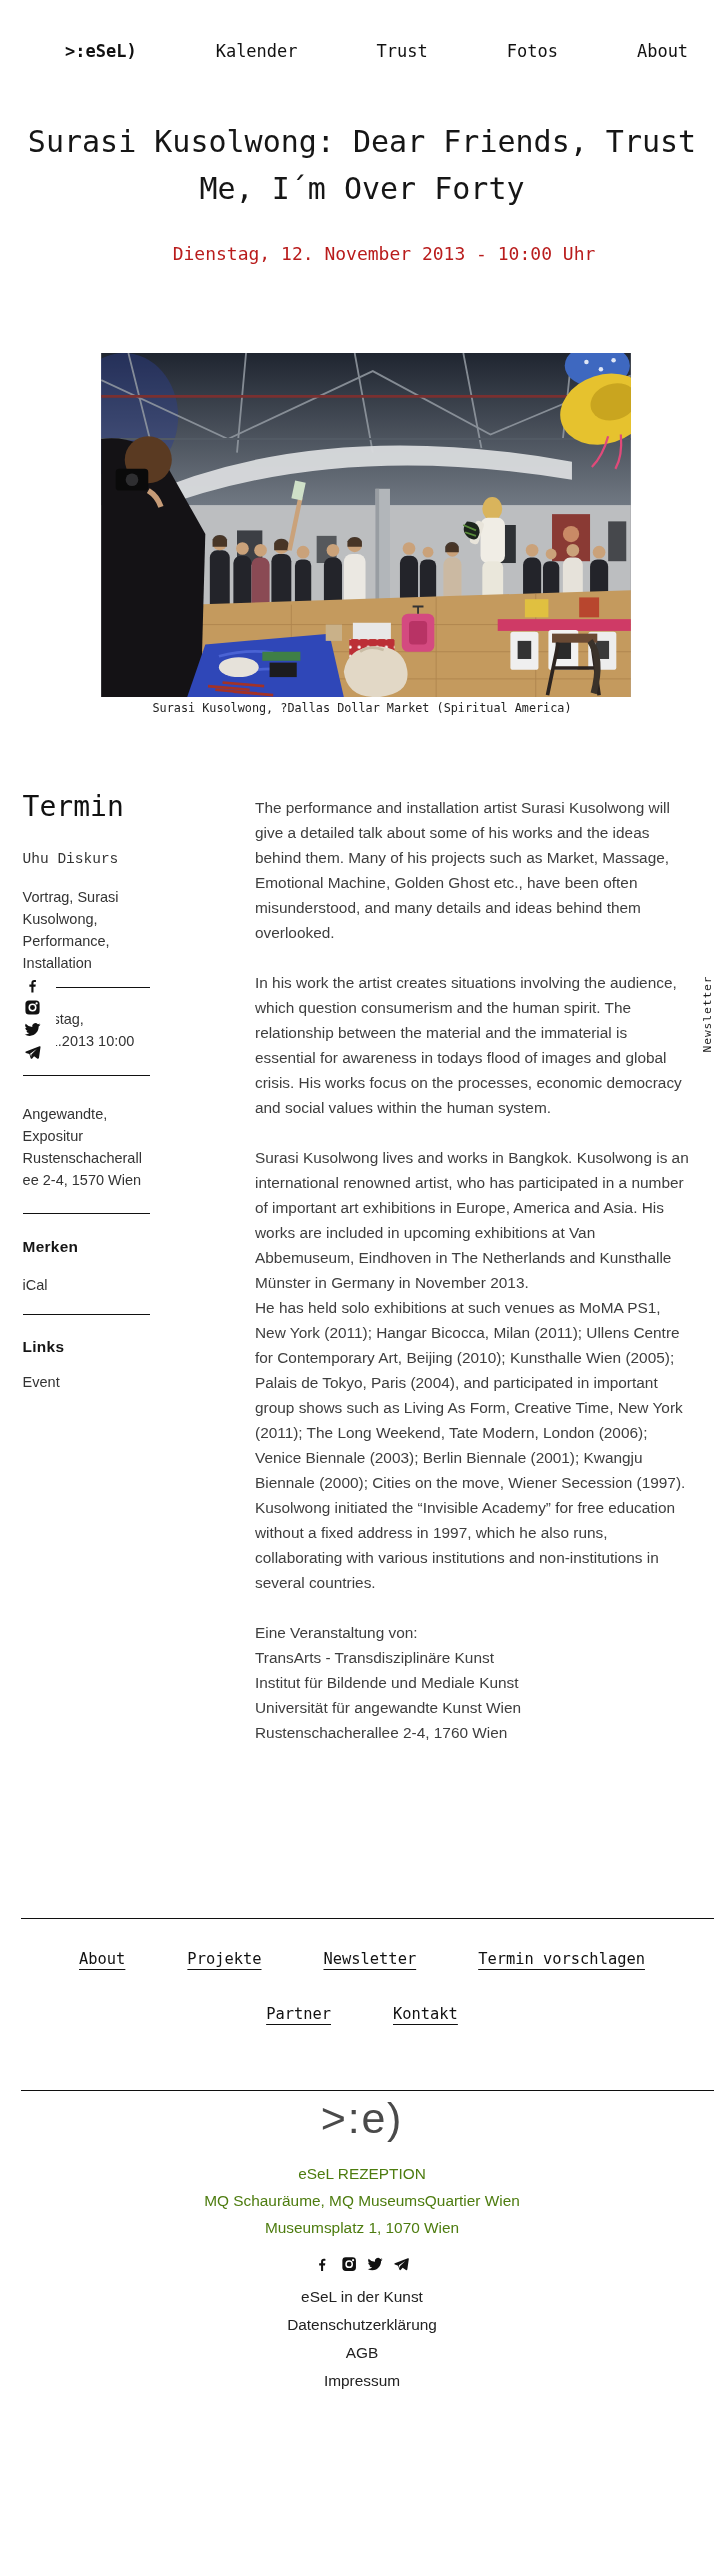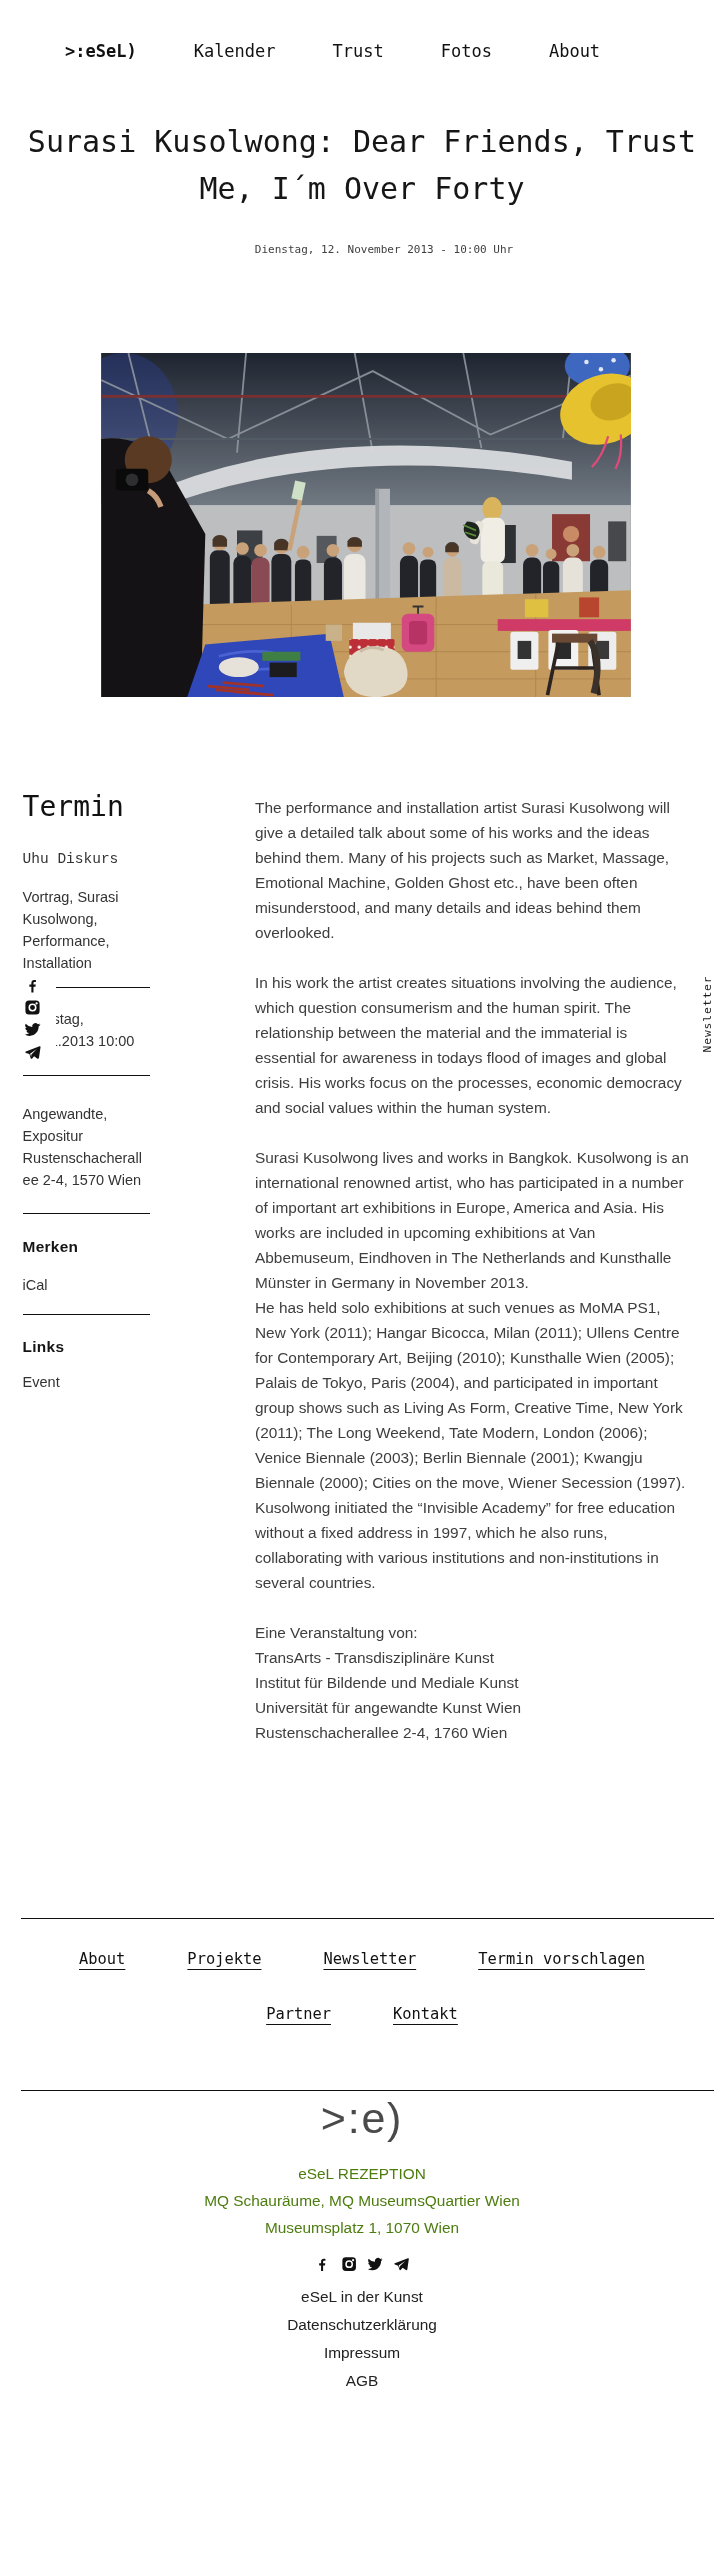--- a/index.html
+++ b/index.html
@@ -11,41 +11,41 @@
     margin: 0 auto;
     background: #fff;
     overflow: hidden;
     font-family: "Liberation Sans", sans-serif;
     color: #3e3e3e;
   }
 
   
   .topnav {
     position: absolute; top: 41px; left: 65px;
-    display: flex; align-items: baseline; gap: 57px;
+    display: flex; align-items: baseline; gap: 79px;
     font-family: "DejaVu Sans Mono", monospace;
     font-size: 17px; color: #111;
   }
   .topnav .logo { font-weight: bold; cursor: pointer; }
   .topnav a { color: #111; text-decoration: none; cursor: pointer; }
 
   
   .event-title {
     position: absolute; top: 118px; left: 0; width: 724px;
     text-align: center;
     font-family: "DejaVu Sans Mono", monospace;
     font-size: 30px; line-height: 47px; font-weight: normal;
     color: #161616; margin: 0;
   }
   .event-title span { display: inline-block; max-width: 697px; }
   .event-date {
     position: absolute; top: 243px; left: 0; width: 724px;
     text-align: center;
     font-family: "DejaVu Sans Mono", monospace;
-    font-size: 11px; color: #404040; padding-left: 44px;
+    font-size: 18px; color: #b91c1c; padding-left: 44px;
   }
 
   
   .photo-wrap {
     position: absolute; top: 353px; left: 101px;
     width: 530px; height: 344px; overflow: hidden; background: #8a8d90;
   }
   .photo-wrap svg { display: block; }
   .photo-caption {
     position: absolute; top: 701px; left: 0; width: 724px;
@@ -298,20 +298,21 @@
 
       <ellipse cx="548" cy="14" rx="36" ry="24" fill="#3e68c0"></ellipse>
       <circle cx="536" cy="10" r="2.5" fill="#dfe6f5"></circle>
         <circle cx="552" cy="18" r="2.5" fill="#dfe6f5"></circle>
         <circle cx="566" cy="8" r="2.5" fill="#dfe6f5"></circle>
       <ellipse cx="556" cy="62" rx="50" ry="38" fill="#e6c22e" transform="rotate(-18 556 62)"></ellipse>
       <ellipse cx="566" cy="54" rx="26" ry="20" fill="#c9a51f" transform="rotate(-18 566 54)"></ellipse>
       <path d="M560 92 q-6 22 -18 34 M574 90 q2 24 -6 38" stroke="#e04a7a" stroke-width="2.5" fill="none"></path>
     </svg>
   </div>
+  <div class="photo-caption">Surasi Kusolwong, ?Dallas Dollar Market (Spiritual America)</div>
 
   <div class="sidebar">
     <h2>Termin</h2>
     <p class="sb-cat">Uhu Diskurs</p>
     <p class="sb-type">Vortrag, Surasi Kusolwong, Performance, Installation</p>
     <hr>
     <p class="sb-date">Dienstag, 12.11.2013 10:00</p>
     <hr class="h2x">
     <p class="sb-venue">Angewandte, Expositur Rustenschacherallee 2-4, 1570 Wien</p>
     <hr class="h3x">
@@ -400,19 +401,19 @@
       </span>
       <span class="sicon">
         <svg viewBox="0 0 24 24">
             <path fill="#111" d="M21.9 3.2 2.7 10.7c-1 .4-.9 1.7.1 2l4.8 1.5 1.8 5.8c.3 1 1.6 1.2 2.2.4l2.6-3.2 4.8 3.5c.8.6 1.9.1 2.1-.9L23.3 4.5c.2-.9-.6-1.6-1.4-1.3zM8.6 13.7l9.4-6.5-7.6 7.5-.3 3.2-1.5-4.2z"></path>
           </svg>
       </span>
     </div>
     <div class="black-links">
       <a>eSeL in der Kunst</a>
       <a>Datenschutzerklärung</a>
+      <a>AGB</a>
       <a>Impressum</a>
-      <a>AGB</a>
     </div>
   </div>
 
 </div>
 
 
 </body></html>

